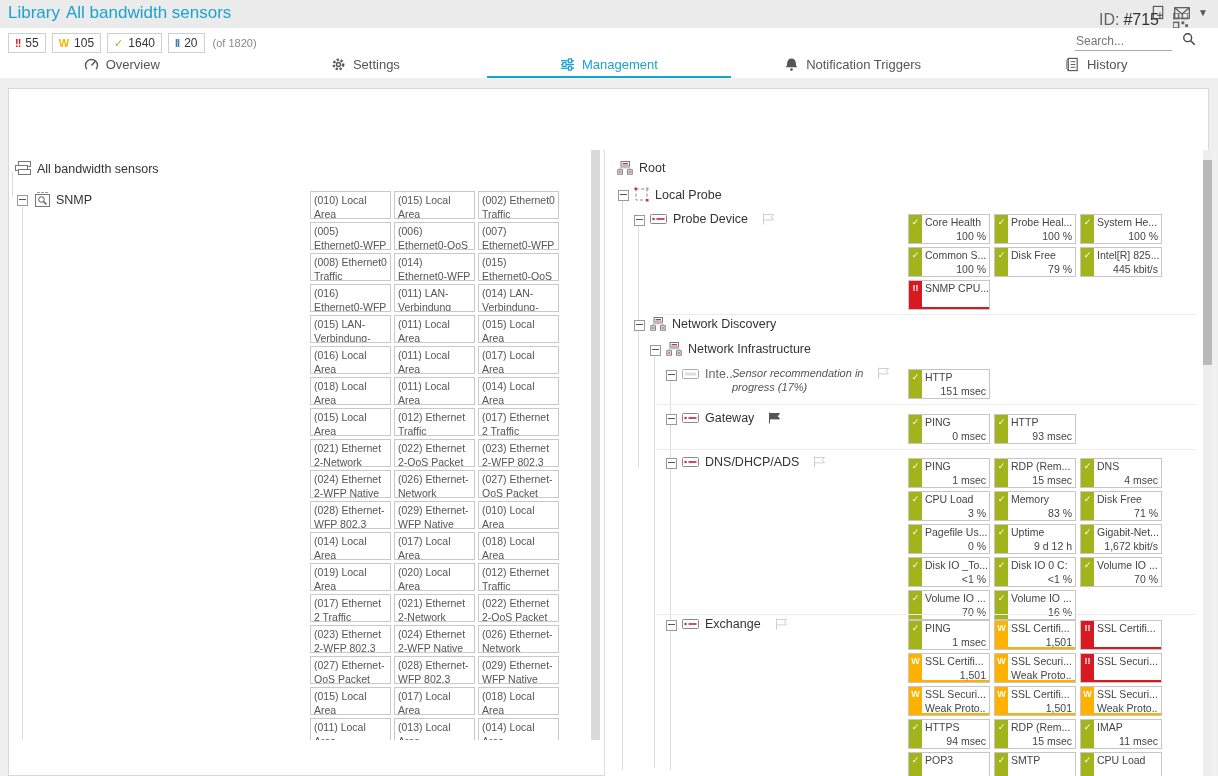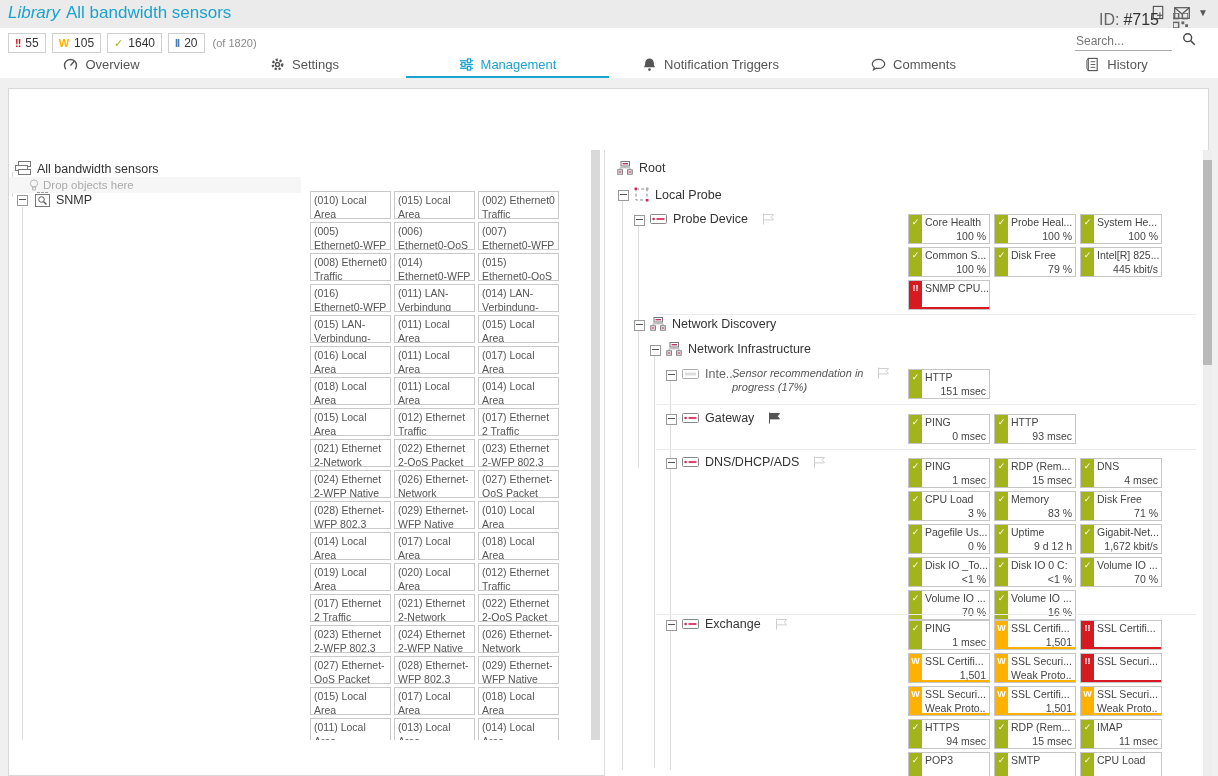--- a/index.html
+++ b/index.html
@@ -1,20 +1,20 @@
 <!DOCTYPE html>
 <html style="--accent: #1ba3cf; --accent-btn: #0ca9dc; --ok: #a2b31c; --warn: #ffb100; --error: #d71a21; --paused: #4a7bb5;"><head>
 <meta charset="utf-8">
 <style>
   html,body{margin:0;padding:0;background:#fff;font-family:"Liberation Sans","DejaVu Sans",sans-serif;}
   #app{position:relative;width:1218px;height:776px;overflow:hidden;background:#fff;}
   
   .hdr{position:absolute;left:0;top:0;width:1218px;height:28px;background:#ebebeb;}
   .hdr-title{position:absolute;left:8px;top:3px;font-size:17px;color:var(--accent);}
-  .hdr-title .pfx{font-style:italic;margin-right:6px;}
+  .hdr-title .pfx{margin-right:6px;}
   .hdr-icons{position:absolute;right:10px;top:5px;display:flex;align-items:center;gap:8px;color:#555;}
   .hdr-icons svg{display:block;}
   .caret{font-size:10px;color:#555;line-height:1;}
   
   .tabs-band{position:absolute;left:0;top:28px;width:1218px;height:50px;background:#fff;border-bottom:1px solid #e2e2e2;}
   .tabs{position:absolute;left:0;bottom:0;width:1218px;height:28px;display:flex;}
   .tab{flex:1;display:flex;align-items:center;justify-content:center;gap:7px;font-size:13px;color:#555;cursor:pointer;position:relative;}
   .tab svg{width:15px;height:15px;}
   .tab.active{color:var(--accent);}
   .tab.active::after{content:"";position:absolute;left:0;right:0;bottom:-1px;height:3px;background:var(--accent);}
@@ -136,28 +136,20 @@
           <span>Management</span>
         </div>
         <div class="tab">
           <span class="icon">
             <svg viewBox="0 0 16 16">
               <path d="M8 1.6 a4.6 4.6 0 0 1 4.6 4.6 c0 3.2 1 4.2 1.6 4.8 H1.8 c0.6-0.6 1.6-1.6 1.6-4.8 A4.6 4.6 0 0 1 8 1.6 z" fill="currentColor"></path>
               <circle cx="8" cy="13.4" r="1.4" fill="currentColor"></circle>
             </svg>
           </span>
           <span>Notification Triggers</span>
-        </div>
-        <div class="tab">
-          <span class="icon">
-            <svg viewBox="0 0 16 16">
-              <path d="M8 2.6 c3.7 0 6.6 2.1 6.6 4.8 S11.7 12.2 8 12.2 c-0.8 0-1.6-0.1-2.3-0.3 L2.6 13.6 l0.9-2.4 C2.3 10.3 1.4 9 1.4 7.4 1.4 4.7 4.3 2.6 8 2.6 z" fill="none" stroke="currentColor" stroke-width="1.3"></path>
-            </svg>
-          </span>
-          <span>Comments</span>
         </div>
         <div class="tab">
           <span class="icon">
             <svg viewBox="0 0 16 16">
               <rect x="3.5" y="1.5" width="9.5" height="13" fill="none" stroke="currentColor" stroke-width="1.2"></rect>
               <path d="M3.5 1.5 l-1.5 2 v9 l1.5 2" fill="none" stroke="currentColor" stroke-width="1"></path>
               <g stroke="currentColor" stroke-width="1">
                 <line x1="6" y1="5" x2="11" y2="5"></line>
                 <line x1="6" y1="8" x2="11" y2="8"></line>
                 <line x1="6" y1="11" x2="11" y2="11"></line>
@@ -219,29 +211,20 @@
     <div class="guide" style="left:13px;top:57px;height:533px"></div>
     <div class="trow" style="left:6px;top:11px">
       <span class="icon">
           <svg width="16" height="15" viewBox="0 0 16 15">
             <rect x="3.5" y="0.5" width="12" height="5" fill="#fff" stroke="#777"></rect>
             <rect x="0.5" y="4.5" width="12" height="5" fill="#fff" stroke="#777"></rect>
             <rect x="3.5" y="8.5" width="12" height="5" fill="#fff" stroke="#777"></rect>
           </svg>
         </span>
       <span>All bandwidth sensors</span>
-    </div>
-    <div class="drop">
-      <span class="icon">
-          <svg width="10" height="13" viewBox="0 0 10 13">
-            <circle cx="5" cy="4.5" r="3.6" fill="none" stroke="#b5b5b5"></circle>
-            <path d="M3.6 8 h2.8 v3 h-2.8 z" fill="none" stroke="#b5b5b5"></path>
-          </svg>
-        </span>
-      <span>Drop objects here</span>
     </div>
     <span class="exp" style="position:absolute;left:8px;top:45px"></span>
     <div class="trow" style="left:26px;top:42px">
       <span class="icon">
           <svg width="15" height="15" viewBox="0 0 15 15">
             <rect x="0.5" y="2.5" width="14" height="12" fill="#fff" stroke="#777"></rect>
             <path d="M2 0.5 h3 M6 0.5 h3 M10 0.5 h3" stroke="#999"></path>
             <circle cx="6.5" cy="7.5" r="2.8" fill="none" stroke="#555"></circle>
             <line x1="8.7" y1="9.7" x2="11.5" y2="12.5" stroke="#555" stroke-width="1.4"></line>
           </svg>

